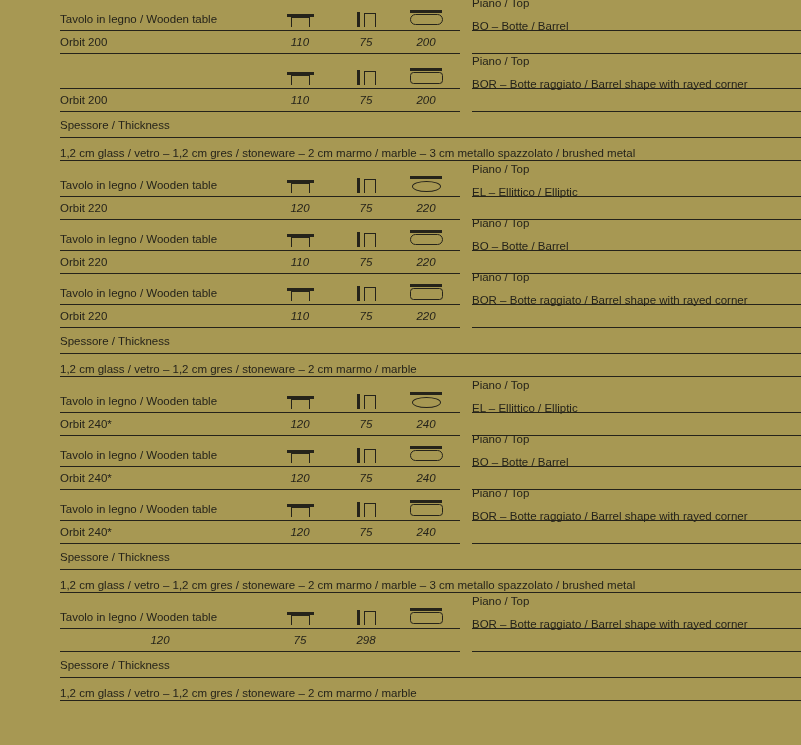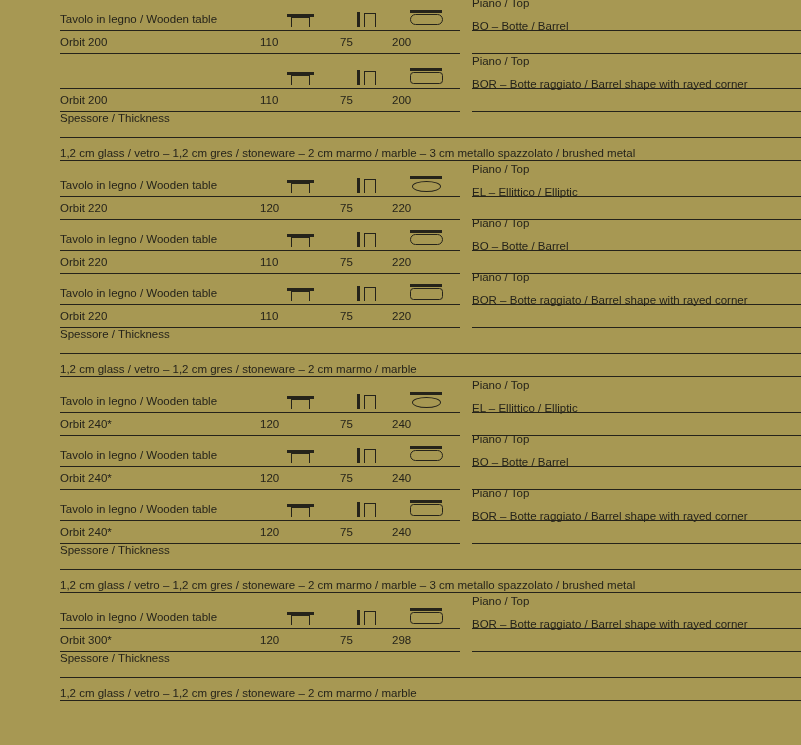--- a/index.html
+++ b/index.html
@@ -52,35 +52,35 @@
   .header-row .left-part{align-items:end;}
   .header-row{height:24px;}
   .data-row{height:23px;}
   .data-row .left-part{align-items:center;}
   .cell{
     font-size:11.5px;
     line-height:13px;
     white-space:nowrap;
   }
   .header-row .cell{padding-bottom:4px;}
-  .num-cell{text-align:left;}
+  .num-cell{text-align:center;font-style:italic;}
   .icon-cell{
     display:flex;
     justify-content:center;
     align-items:flex-end;
     padding-bottom:3px;
   }
   .right-part .cell{padding-bottom:0;}
   
   .thickness-block{margin-top:7px;width:741px;}
   .thickness-block .t-label-row{
     height:19px;
     border-bottom:1px solid var(--ink);
-    display:flex;align-items:flex-end;
-    padding-bottom:12px;
+    display:flex;align-items:flex-start;
+    padding-bottom:4px;
   }
   .thickness-block .t-materials-row{
     height:23px;
     border-bottom:1px solid var(--ink);
     display:flex;align-items:flex-end;
   }
   
   .ic{position:relative;display:block;}
   .ic-width{width:27px;height:13px;}
   .ic-width .bar{position:absolute;top:0;left:0;width:27px;height:2.5px;background:var(--ink);}
@@ -492,21 +492,20 @@
                 </span>
               </div>
             </div>
             <div class="gap"></div>
             <div class="right-part">
               <div class="cell">Piano / Top</div>
             </div>
           </div>
           <div class="row data-row">
             <div class="left-part">
-              <div class="cell">Orbit 300*</div>
               <div class="cell num-cell">120</div>
               <div class="cell num-cell">75</div>
               <div class="cell num-cell">298</div>
             </div>
             <div class="gap"></div>
             <div class="right-part">
               <div class="cell">BOR – Botte raggiato / Barrel shape with rayed corner</div>
             </div>
           </div>
         </div>

